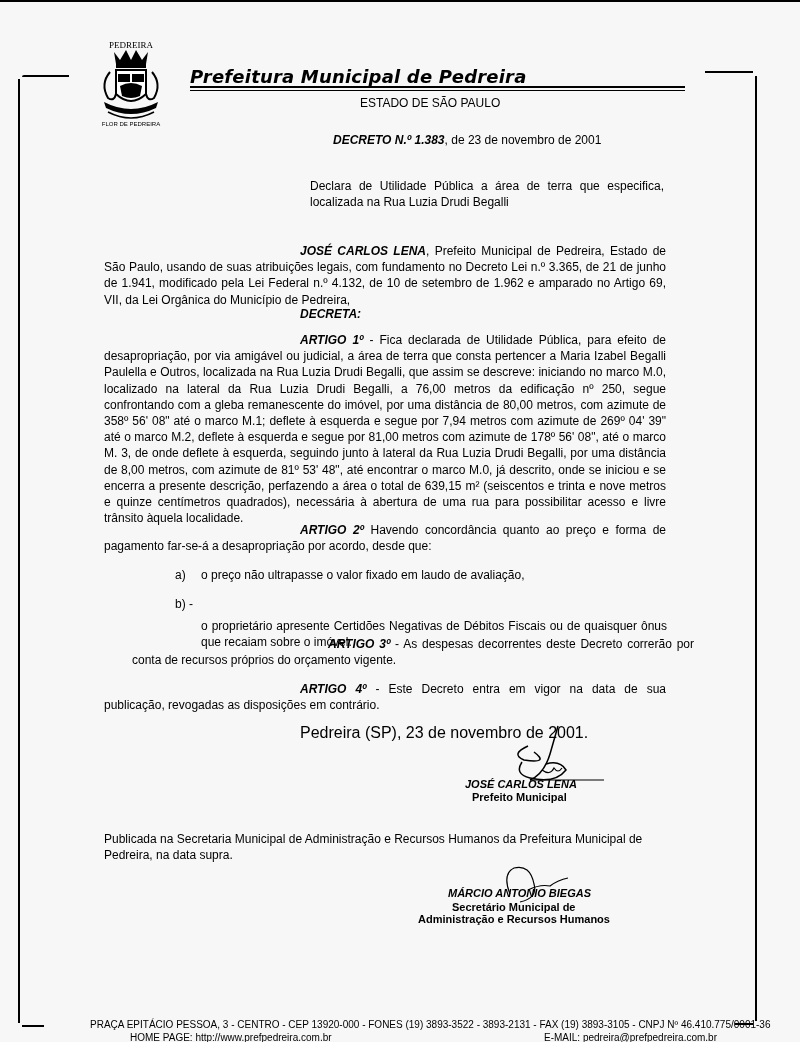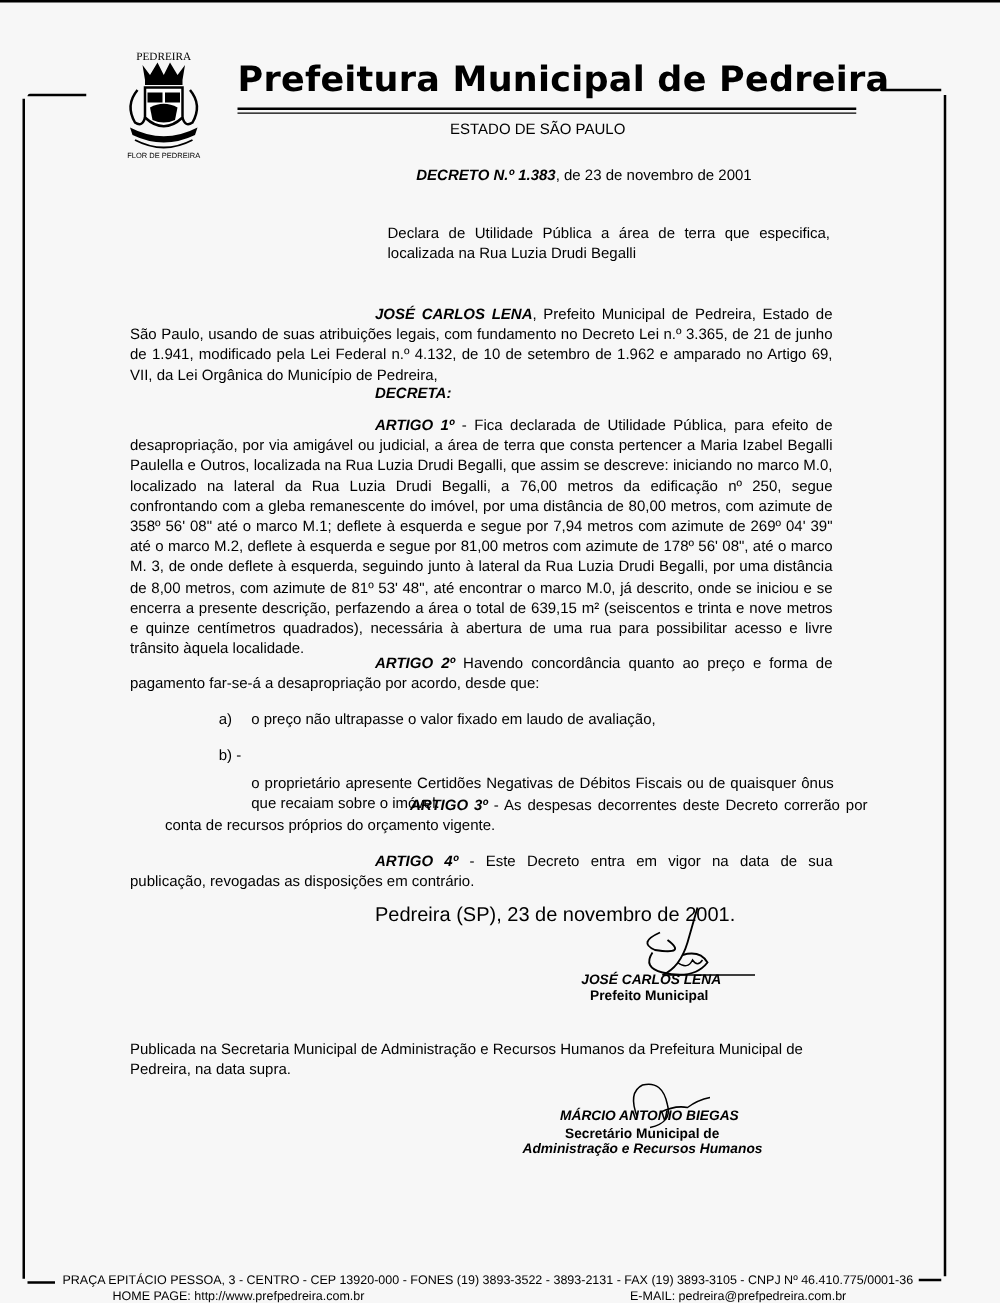--- a/index.html
+++ b/index.html
@@ -10,23 +10,23 @@
     color: #000;
     border-top: 2px solid #000;
     box-sizing: border-box;
   }
   .abs { position: absolute; }
   .frame-line { position: absolute; background: #000; }
 
   
   .crest { left: 86px; top: 34px; width: 90px; height: 100px; }
   .title {
-    left: 190px; top: 45px; width: 500px;
+    left: 190px; top: 64px; width: 500px;
     font-family: "DejaVu Sans", sans-serif; font-weight: bold;
-    font-size: 28px; letter-spacing: 0.2px; white-space: nowrap;
+    font-size: 18px; letter-spacing: 0.2px; white-space: nowrap; font-style: italic;
   }
   .title-rule1 { left: 190px; top: 84px; width: 495px; height: 2px; background:#000; }
   .title-rule2 { left: 190px; top: 88px; width: 495px; height: 1px; background:#000; }
   .state { left: 360px; top: 94px; font-size: 12px; }
 
   .decree-line { left: 333px; top: 131px; font-size: 12px; }
   .decree-line b { font-style: italic; }
 
   .ementa { left: 310px; top: 176px; width: 354px; font-size: 12px; line-height: 16px; text-align: justify; }
 
@@ -40,21 +40,21 @@
   .item-label { position: absolute; }
   .item-text { position: absolute; text-align: justify; }
 
   .place-date { left: 300px; top: 722px; font-size: 16px; }
 
   .sig-name { font-size: 11px; font-weight: bold; font-style: italic; }
   .sig-role { font-size: 11px; font-weight: bold; }
 
   .publish { left: 104px; top: 829px; width: 562px; font-size: 12px; line-height: 16px; }
 
-  .footer { font-size: 10px; white-space: nowrap; }
+  .footer { font-size: 10px; white-space: nowrap; margin-left: 40px; }
 </style>
 </head>
 <body>
 
 <div class="frame-line" style="left:22px;top:73px;width:47px;height:2px;border-top-left-radius:6px;"></div>
 <div class="frame-line" style="left:18px;top:77px;width:2px;height:944px;"></div>
 <div class="frame-line" style="left:22px;top:1023px;width:22px;height:2px;"></div>
 <div class="frame-line" style="left:705px;top:69px;width:48px;height:2px;"></div>
 <div class="frame-line" style="left:755px;top:74px;width:2px;height:945px;"></div>
 <div class="frame-line" style="left:735px;top:1021px;width:18px;height:2px;"></div>
@@ -131,17 +131,17 @@
 <div class="abs sig-role" style="left:472px;top:789px;">Prefeito Municipal</div>
 
 <div class="abs publish">Publicada na Secretaria Municipal de Administração e Recursos Humanos da Prefeitura Municipal de Pedreira, na data supra.</div>
 
 <svg class="abs" style="left:480px;top:860px;" width="110" height="50">
   <path d="M30 32 Q22 12 34 6 Q50 2 54 22 Q58 36 40 40" fill="none" stroke="#000" stroke-width="1.2"></path>
   <path d="M48 28 Q60 22 70 24 Q78 18 88 16" fill="none" stroke="#000" stroke-width="1.2"></path>
 </svg>
 <div class="abs sig-name" style="left:448px;top:885px;">MÁRCIO ANTONIO BIEGAS</div>
 <div class="abs sig-role" style="left:452px;top:899px;">Secretário Municipal de</div>
-<div class="abs sig-role" style="left:418px;top:911px;font-style:italic;">Administração e Recursos Humanos</div>
+<div class="abs sig-role" style="left:418px;top:911px;">Administração e Recursos Humanos</div>
 
 <div class="abs footer" style="left:50px;top:1017px;">PRAÇA EPITÁCIO PESSOA, 3 - CENTRO - CEP 13920-000 - FONES (19) 3893-3522 - 3893-2131 - FAX (19) 3893-3105 - CNPJ Nº 46.410.775/0001-36</div>
 <div class="abs footer" style="left:90px;top:1030px;">HOME PAGE: http://www.prefpedreira.com.br</div>
 <div class="abs footer" style="left:504px;top:1030px;">E-MAIL: pedreira@prefpedreira.com.br</div>
 
 </body></html>

